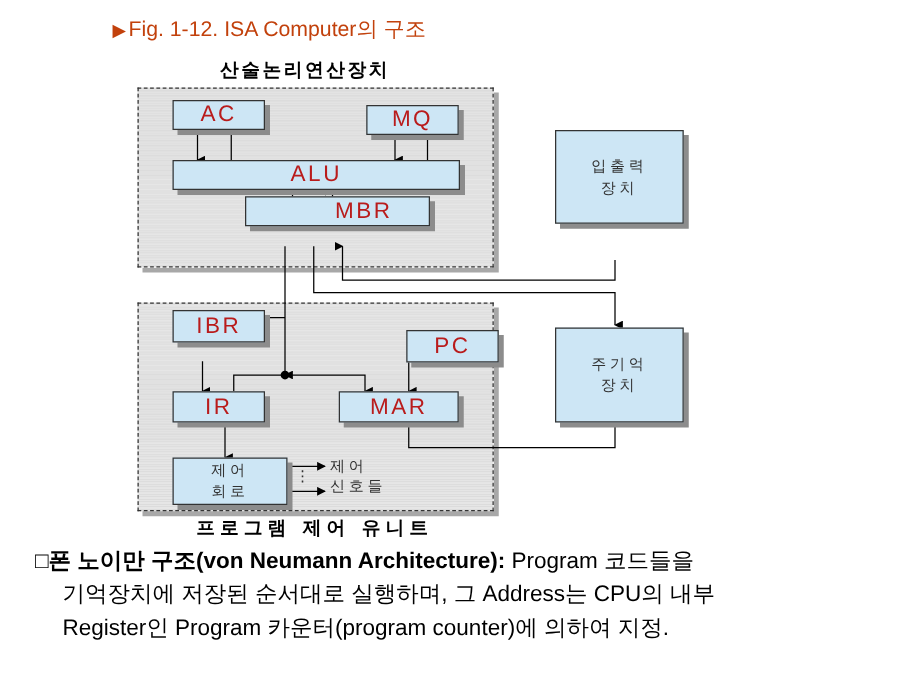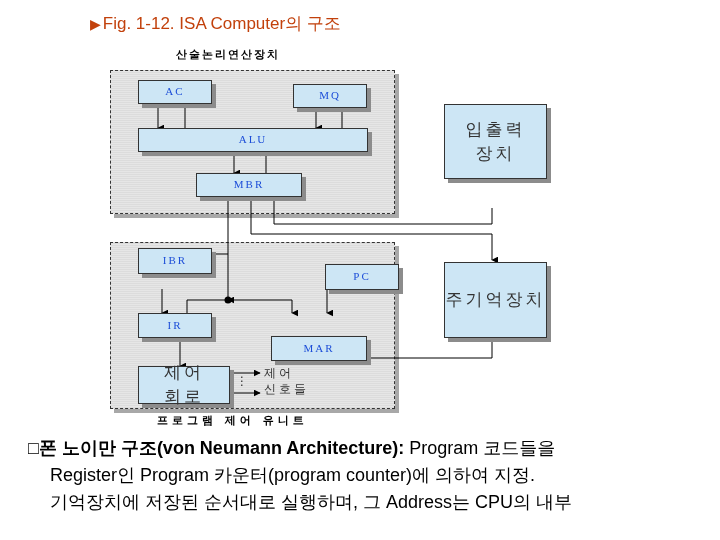--- a/index.html
+++ b/index.html
@@ -1,22 +1,22 @@
 <!DOCTYPE html>
 <html><head>
 <meta charset="utf-8">
 <style>
   html, body { margin:0; padding:0; background:#ffffff; }
   body { width:720px; height:540px; position:relative; overflow:hidden; font-family:"DejaVu Sans", sans-serif; }
   .caption { position:absolute; left:90px; top:12px; font-family:"Liberation Sans", sans-serif; font-size:17px; color:#c2410c; white-space:nowrap; }
   .caption .tri { font-size:14px; margin-right:2px; }
-  .group-title { position:absolute; font-family:"DejaVu Serif", serif; font-weight:bold; font-size:11px; color:#000; letter-spacing:2px; white-space:nowrap; }
+  .group-title { position:absolute; font-family:"DejaVu Serif", serif; font-weight:bold; font-size:15px; color:#000; letter-spacing:2px; white-space:nowrap; }
   .group { position:absolute; background:repeating-linear-gradient(0deg,#dcdcdc 0px,#dcdcdc 1px,#e6e6e6 1px,#e6e6e6 2px); border:1px dashed #333; box-shadow:4px 4px 0 #a8a8a8; }
-  .box { position:absolute; background:#cde6f5; border:1px solid #333; box-shadow:4px 4px 0 #8c8c8c; display:flex; align-items:center; justify-content:center; text-align:center; font-family:Liberation Serif, serif; font-size:11px; color:#1d4ed8; letter-spacing:2px; line-height:1.4; }
-  .box.tall { font-family:"DejaVu Sans", sans-serif; font-size:17px; letter-spacing:3px; color:#333; }
+  .box { position:absolute; background:#cde6f5; border:1px solid #333; box-shadow:4px 4px 0 #8c8c8c; display:flex; align-items:center; justify-content:center; text-align:center; font-family:Liberation Sans, sans-serif; font-size:18px; color:#b91c1c; letter-spacing:2px; line-height:1.4; }
+  .box.tall { font-family:"DejaVu Sans", sans-serif; font-size:12px; letter-spacing:3px; color:#333; }
   svg.wires { position:absolute; left:0; top:0; width:720px; height:540px; pointer-events:none; }
   .sig { position:absolute; font-size:12px; color:#333; letter-spacing:3px; line-height:1.3; white-space:nowrap; }
   .dots { position:absolute; font-size:12px; color:#333; }
   .desc { position:absolute; left:28px; top:435px; width:690px; font-family:"Liberation Sans", sans-serif; font-size:18px; color:#000; line-height:27px; }
   .desc .l1 { font-weight:bold; }
   .desc .l1 .nb { font-weight:normal; }
   .desc .ind { padding-left:22px; display:block; }
 </style>
 </head>
 <body>
@@ -65,55 +65,55 @@
 
 <div class="box" style="left:138px; top:80px; width:72px; height:22px;">
     <span>AC</span>
   </div>
 <div class="box" style="left:293px; top:84px; width:72px; height:22px;">
     <span>MQ</span>
   </div>
 <div class="box" style="left:138px; top:128px; width:228px; height:22px;">
     <span>ALU</span>
   </div>
-<div class="box" style="left:196px; top:173px; width:104px; height:22px;">
+<div class="box" style="left:196px; top:157px; width:104px; height:22px;padding-left:42px;">
     <span>MBR</span>
   </div>
 
 <div class="box" style="left:138px; top:248px; width:72px; height:24px;">
     <span>IBR</span>
   </div>
 <div class="box" style="left:293px; top:264px; width:72px; height:24px;margin-left:32px;">
     <span>PC</span>
   </div>
 <div class="box" style="left:138px; top:313px; width:72px; height:23px;text-align:right;">
     <span>IR</span>
   </div>
-<div class="box" style="left:271px; top:313px; width:94px; height:23px;margin-top:23px;">
+<div class="box" style="left:271px; top:313px; width:94px; height:23px;">
     <span>MAR</span>
   </div>
 <div class="box tall" style="left:138px; top:366px; width:90px; height:36px; flex-direction:column;">
   <span>제어</span>
   <span>회로</span>
 </div>
 
 <div class="dots" style="left:236px; top:374px;">⋮</div>
 <div class="sig" style="left:264px; top:366px;">
   <div>제어</div>
   <div>신호들</div>
 </div>
 
 <div class="box tall" style="left:444px; top:104px; width:101px; height:73px; flex-direction:column;">
   <span>입출력</span>
   <span>장치</span>
 </div>
-<div class="box tall" style="left:444px; top:262px; width:101px; height:74px; flex-direction:row;text-align:center;">
+<div class="box tall" style="left:444px; top:262px; width:101px; height:74px; flex-direction:column;text-align:center;">
   <span>주기억</span>
   <span>장치</span>
 </div>
 
 <div class="desc">
   <div class="l1">
     <span>□</span><span>폰 노이만 구조(von Neumann Architecture):</span><span class="nb"> Program 코드들을</span>
   </div>
+  <span class="ind">기억장치에 저장된 순서대로 실행하며, 그 Address는 CPU의 내부</span>
   <span class="ind">Register인 Program 카운터(program counter)에 의하여 지정.</span>
-  <span class="ind">기억장치에 저장된 순서대로 실행하며, 그 Address는 CPU의 내부</span>
 </div>
 
 </body></html>

